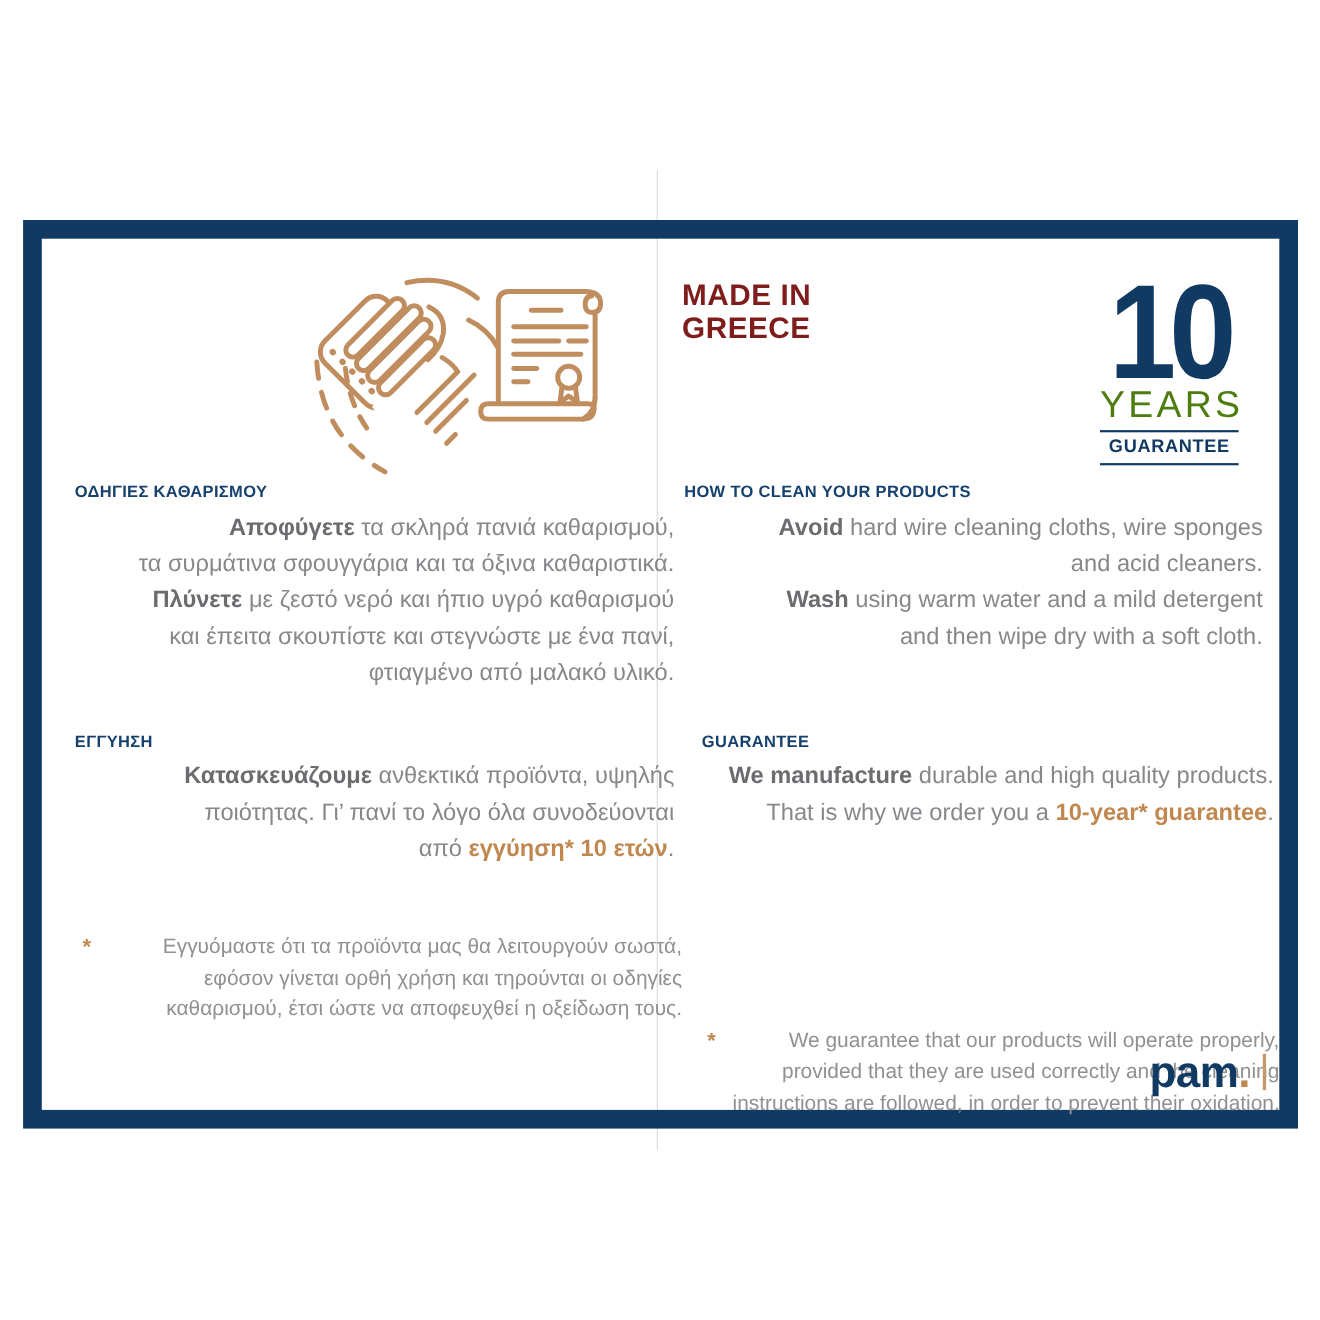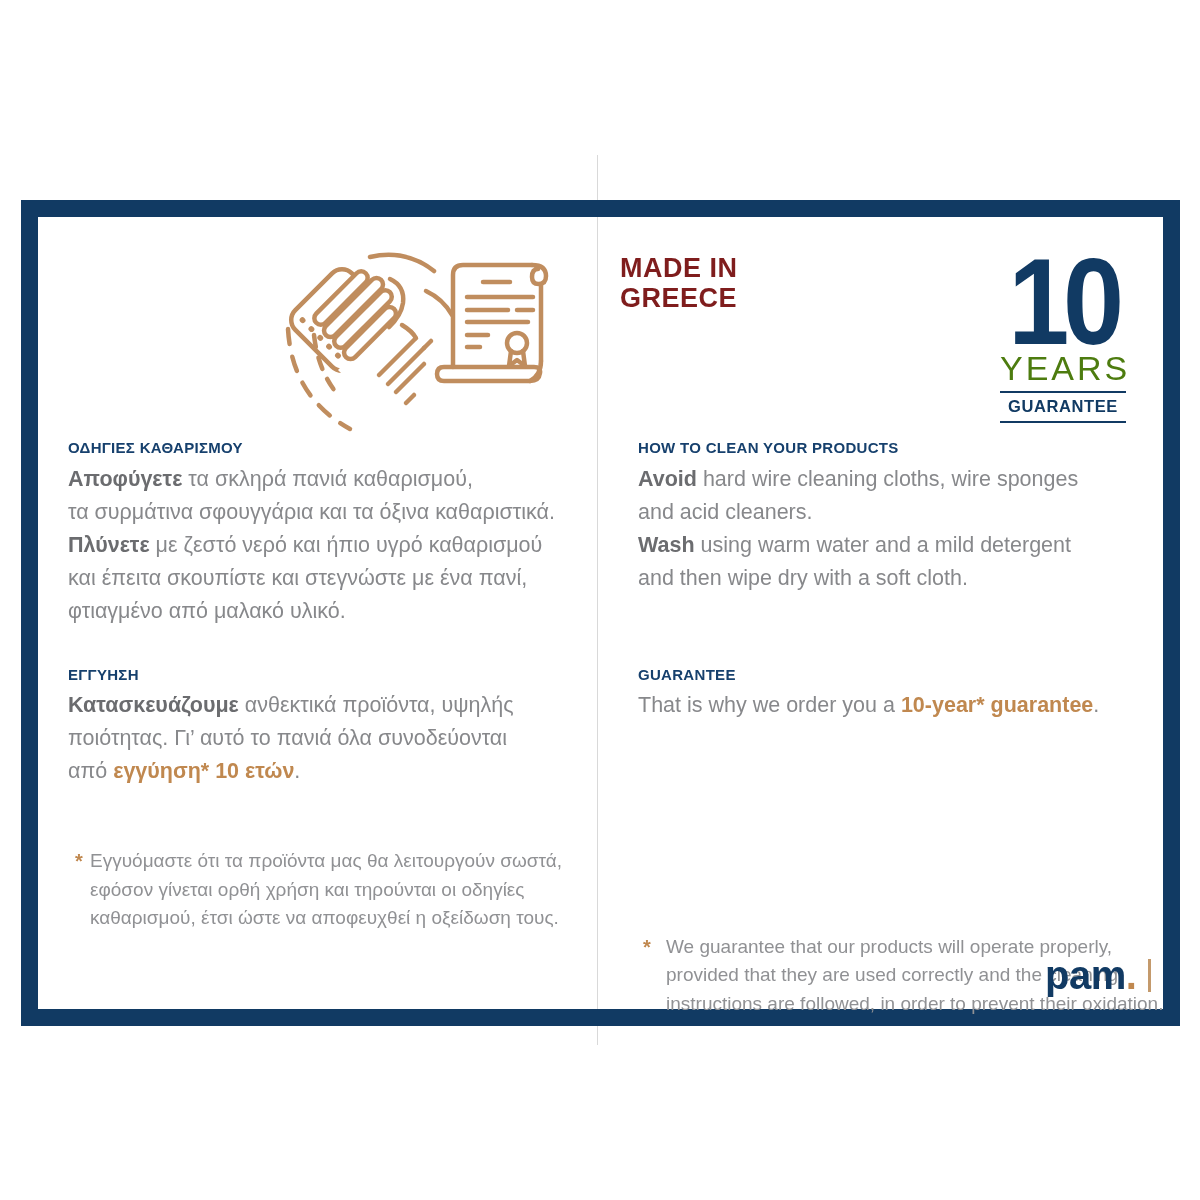--- a/index.html
+++ b/index.html
@@ -7,21 +7,21 @@
     width:1200px;height:1200px;background:#ffffff;position:relative;
     font-family:"Liberation Sans", sans-serif;overflow:hidden;
   }
   .fold-line{position:absolute;left:597px;top:155px;width:1px;height:890px;background:#d9d9d9;z-index:0;}
   .card{
     position:absolute;left:21px;top:200px;width:1159px;height:826px;
     border:17px solid #113a63;box-sizing:border-box;background:transparent;z-index:1;
   }
   .inner{position:relative;width:100%;height:100%;}
   .abs{position:absolute;}
-  .nowrap{white-space:nowrap;}
+  .nowrap{white-space:nowrap;text-align:right;}
   .heading{font-weight:bold;color:#16406d;font-size:15px;letter-spacing:0.3px;white-space:nowrap;}
   .body-txt{font-size:21.5px;line-height:33px;color:#87888b;}
   .lead{font-weight:bold;color:#6b6c6f;}
   .accent{font-weight:bold;color:#c0884f;}
   .footnote{font-size:19px;line-height:28.5px;color:#909194;position:relative;}
   .fn-marker{position:absolute;left:0;top:0;color:#c0884f;font-weight:bold;font-size:20px;}
   .made-in{font-size:27px;line-height:30px;font-weight:bold;color:#7f1d1d;letter-spacing:0.5px;white-space:nowrap;}
   .badge{width:126px;text-align:center;}
   .badge-num{
     color:#113a63;font-weight:bold;font-size:122px;line-height:90px;letter-spacing:-7px;
@@ -107,43 +107,44 @@
       <div class="nowrap">τα συρμάτινα σφουγγάρια και τα όξινα καθαριστικά.</div>
       <div class="nowrap"><span class="lead">Πλύνετε</span><span> με ζεστό νερό και ήπιο υγρό καθαρισμού</span></div>
       <div class="nowrap">και έπειτα σκουπίστε και στεγνώστε με ένα πανί,</div>
       <div class="nowrap">φτιαγμένο από μαλακό υλικό.</div>
     </div>
 
     <div class="abs heading" style="left:30px;top:449px;">ΕΓΓΥΗΣΗ</div>
 
     <div class="abs body-txt" style="left:30px;top:472px;width:545px;">
       <div class="nowrap"><span class="lead">Κατασκευάζουμε</span><span> ανθεκτικά προϊόντα, υψηλής</span></div>
-      <div class="nowrap">ποιότητας. Γι’ αυτό το πανιά όλα συνοδεύονται</div>
+      <div class="nowrap">ποιότητας. Γι’ πανί το λόγο όλα συνοδεύονται</div>
       <div class="nowrap"><span>από </span><span class="accent">εγγύηση* 10 ετών</span><span>.</span></div>
     </div>
 
     <div class="abs footnote" style="left:37px;top:630px;width:545px;padding-left:15px;box-sizing:border-box;">
       <span class="fn-marker">*</span>
       <div class="nowrap">Εγγυόμαστε ότι τα προϊόντα μας θα λειτουργούν σωστά,</div>
       <div class="nowrap">εφόσον γίνεται ορθή χρήση και τηρούνται οι οδηγίες</div>
       <div class="nowrap">καθαρισμού, έτσι ώστε να αποφευχθεί η οξείδωση τους.</div>
     </div>
 
-    <div class="abs heading" style="left:600px;top:222px;text-align:right;">HOW TO CLEAN YOUR PRODUCTS</div>
+    <div class="abs heading" style="left:584px;top:222px;text-align:right;">HOW TO CLEAN YOUR PRODUCTS</div>
 
     <div class="abs body-txt" style="left:600px;top:246px;width:510px;">
       <div class="nowrap"><span class="lead">Avoid</span><span> hard wire cleaning cloths, wire sponges</span></div>
       <div class="nowrap">and acid cleaners.</div>
       <div class="nowrap"><span class="lead">Wash</span><span> using warm water and a mild detergent</span></div>
       <div class="nowrap">and then wipe dry with a soft cloth.</div>
     </div>
 
     <div class="abs heading" style="left:600px;top:449px;">GUARANTEE</div>
 
     <div class="abs body-txt" style="left:600px;top:472px;width:520px;">
+      <div class="nowrap"><span class="lead">We manufacture</span><span> durable and high quality products.</span></div>
       <div class="nowrap"><span>That is why we order you a </span><span class="accent">10-year* guarantee</span><span>.</span></div>
     </div>
 
     <div class="abs footnote" style="left:605px;top:630px;width:520px;padding-left:23px;box-sizing:border-box;">
       <span class="fn-marker">*</span>
       <div class="nowrap">We guarantee that our products will operate properly,</div>
       <div class="nowrap">provided that they are used correctly and the cleaning</div>
       <div class="nowrap">instructions are followed, in order to prevent their oxidation.</div>
     </div>
 

